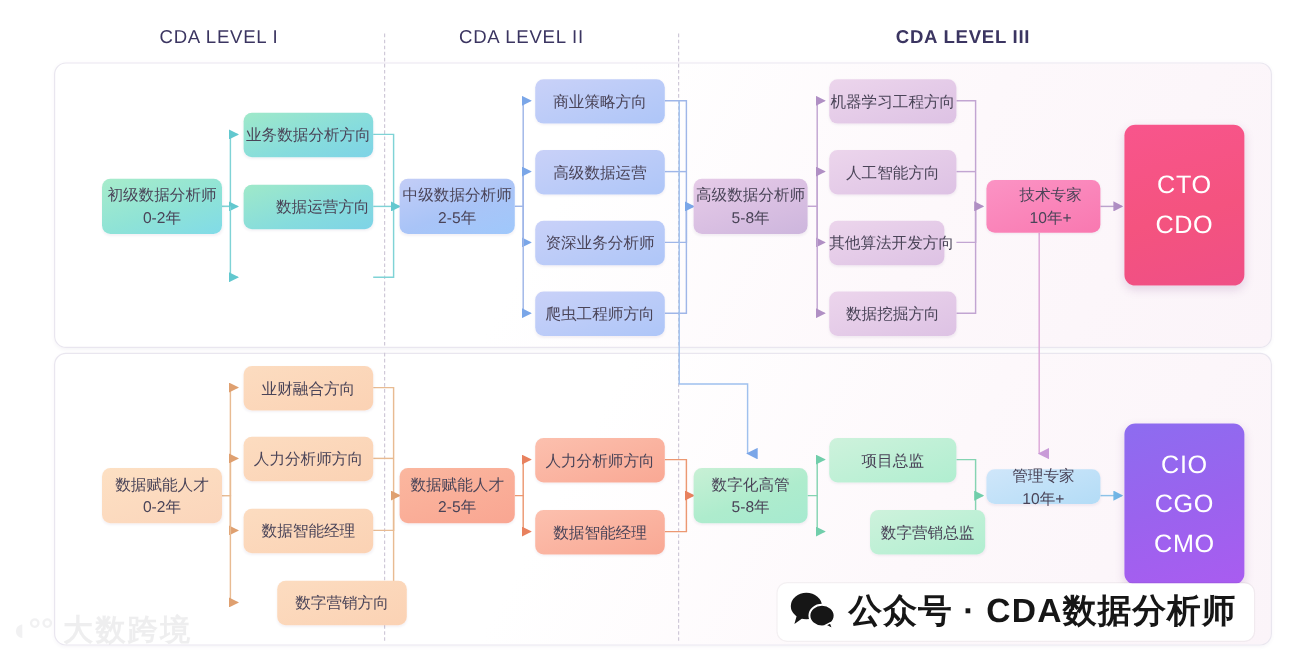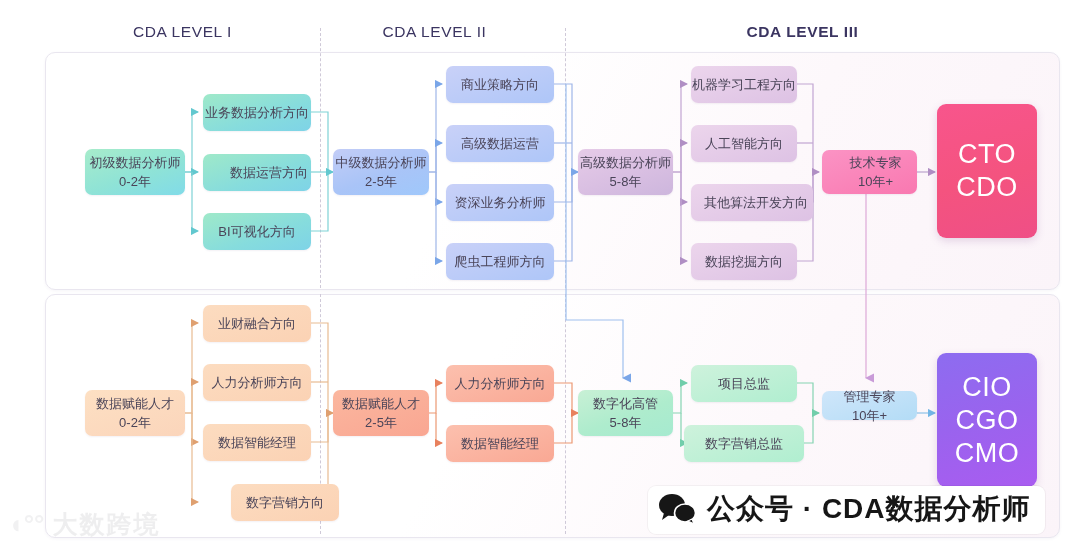--- a/index.html
+++ b/index.html
@@ -50,21 +50,21 @@
     font-size:13px;
     line-height:19px;
     text-align:center;
     box-sizing:border-box;
     padding:2px 4px;
     box-shadow:0 1px 2px rgba(80,60,110,.07);
     white-space:nowrap;
   }
   .node.big{
     color:#ffffff;
-    font-size:27px;
+    font-size:21px;
     line-height:33px;
     border-radius:9px;
     letter-spacing:.5px;
     box-shadow:0 3px 8px rgba(120,60,140,.18);
   }
 
   
   .g-mint   {background:linear-gradient(160deg,#a7eccb 0%,#8fe3d6 55%,#81dbe8 100%);}
   .g-mint2  {background:linear-gradient(160deg,#9fe9c9 0%,#86dcdd 60%,#7ed3e7 100%);}
   .g-blue   {background:linear-gradient(160deg,#c3cdf7 0%,#a9c4f7 55%,#9fc8fb 100%);}
@@ -243,23 +243,20 @@
     <span>初级数据分析师</span>
     <span>0-2年</span>
   </div>
 
   <div class="node g-mint2" style="left:203px;top:94px;width:108px;height:37px;">
     <span>业务数据分析方向</span>
   </div>
   <div class="node g-mint2" style="left:203px;top:154px;width:108px;height:37px;padding-left:28px;">
     <span>数据运营方向</span>
   </div>
-  <div class="node g-mint2" style="left:203px;top:213px;width:108px;height:37px;">
-    <span>BI可视化方向</span>
-  </div>
 
   <div class="node g-blue" style="left:333px;top:149px;width:96px;height:46px;">
     <span>中级数据分析师</span>
     <span>2-5年</span>
   </div>
 
   <div class="node g-blue2" style="left:446px;top:66px;width:108px;height:37px;">
     <span>商业策略方向</span>
   </div>
   <div class="node g-blue2" style="left:446px;top:125px;width:108px;height:37px;">
@@ -276,21 +273,21 @@
     <span>高级数据分析师</span>
     <span>5-8年</span>
   </div>
 
   <div class="node g-purple2" style="left:691px;top:66px;width:106px;height:37px;">
     <span>机器学习工程方向</span>
   </div>
   <div class="node g-purple2" style="left:691px;top:125px;width:106px;height:37px;">
     <span>人工智能方向</span>
   </div>
-  <div class="node g-purple2" style="left:691px;top:184px;width:122px;height:37px;padding-left:12px;">
+  <div class="node g-purple2" style="left:691px;top:184px;width:96px;height:37px;padding-left:12px;">
     <span>其他算法开发方向</span>
   </div>
   <div class="node g-purple2" style="left:691px;top:243px;width:106px;height:37px;">
     <span>数据挖掘方向</span>
   </div>
 
   <div class="node g-pinkmid" style="left:822px;top:150px;width:95px;height:44px;">
     <span>技术专家</span>
     <span>10年+</span>
   </div>
@@ -331,21 +328,21 @@
   </div>
 
   <div class="node g-green" style="left:578px;top:390px;width:95px;height:46px;">
     <span>数字化高管</span>
     <span>5-8年</span>
   </div>
 
   <div class="node g-green2" style="left:691px;top:365px;width:106px;height:37px;">
     <span>项目总监</span>
   </div>
-  <div class="node g-green2" style="left:684px;top:425px;width:120px;height:37px;">
+  <div class="node g-green2" style="left:725px;top:425px;width:96px;height:37px;">
     <span>数字营销总监</span>
   </div>
 
   <div class="node g-skyblue" style="left:822px;top:391px;width:95px;height:29px;">
     <span>管理专家</span>
     <span>10年+</span>
   </div>
 
   <div class="node big g-violet" style="left:937px;top:353px;width:100px;height:134px;">
     <span>CIO</span>

